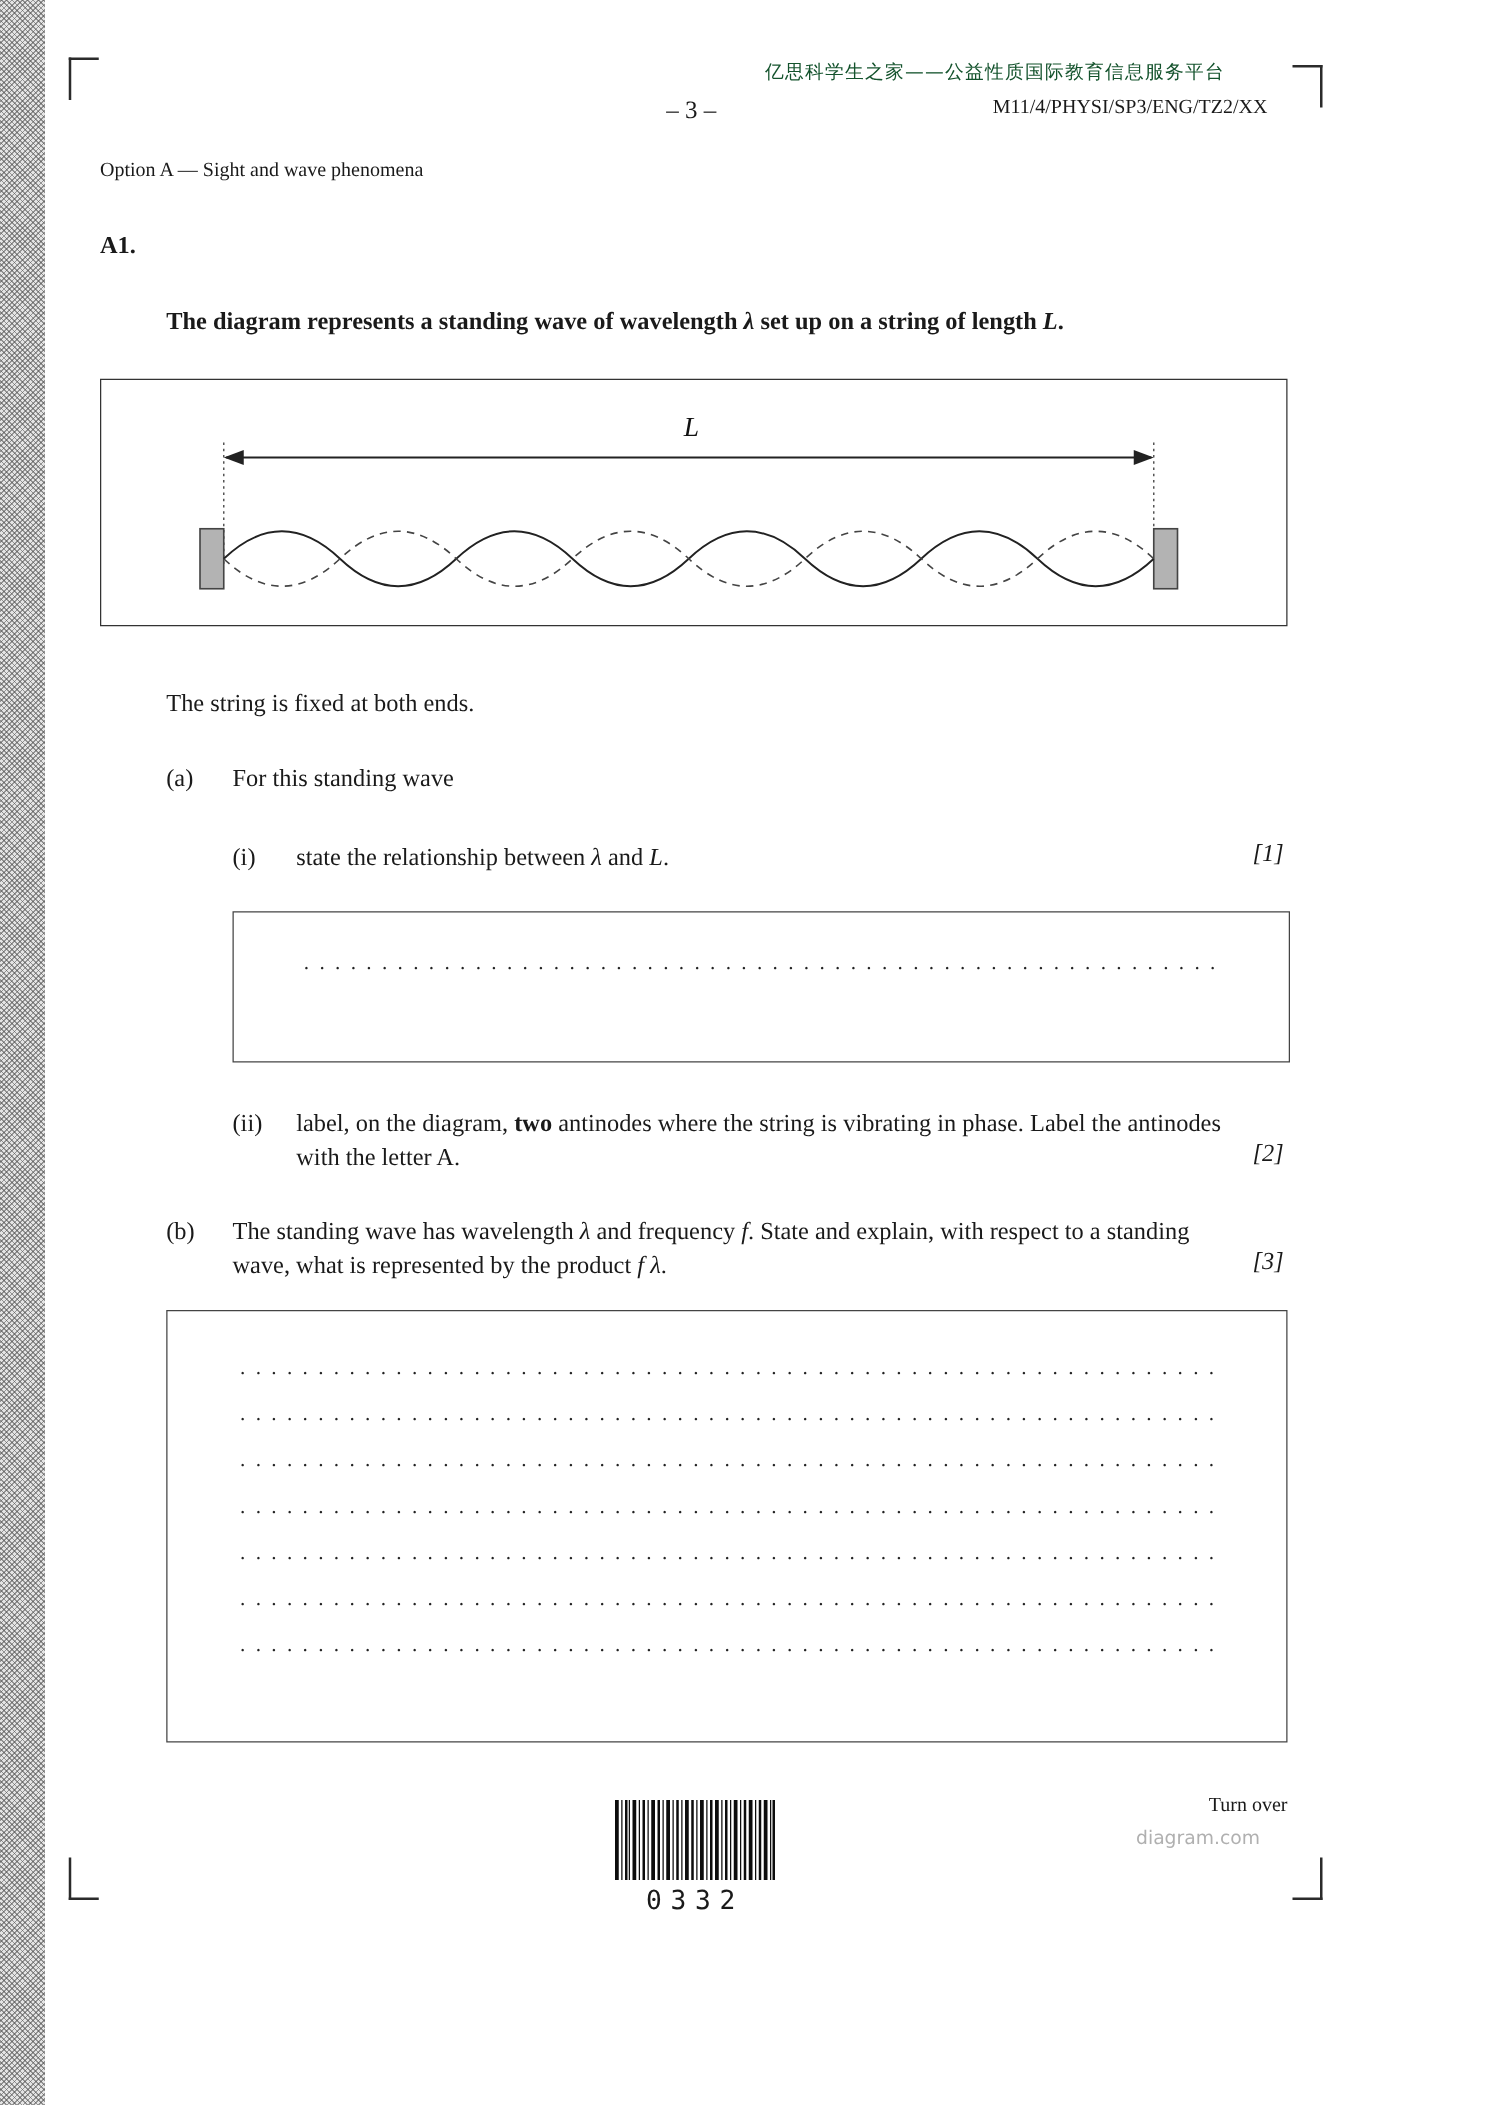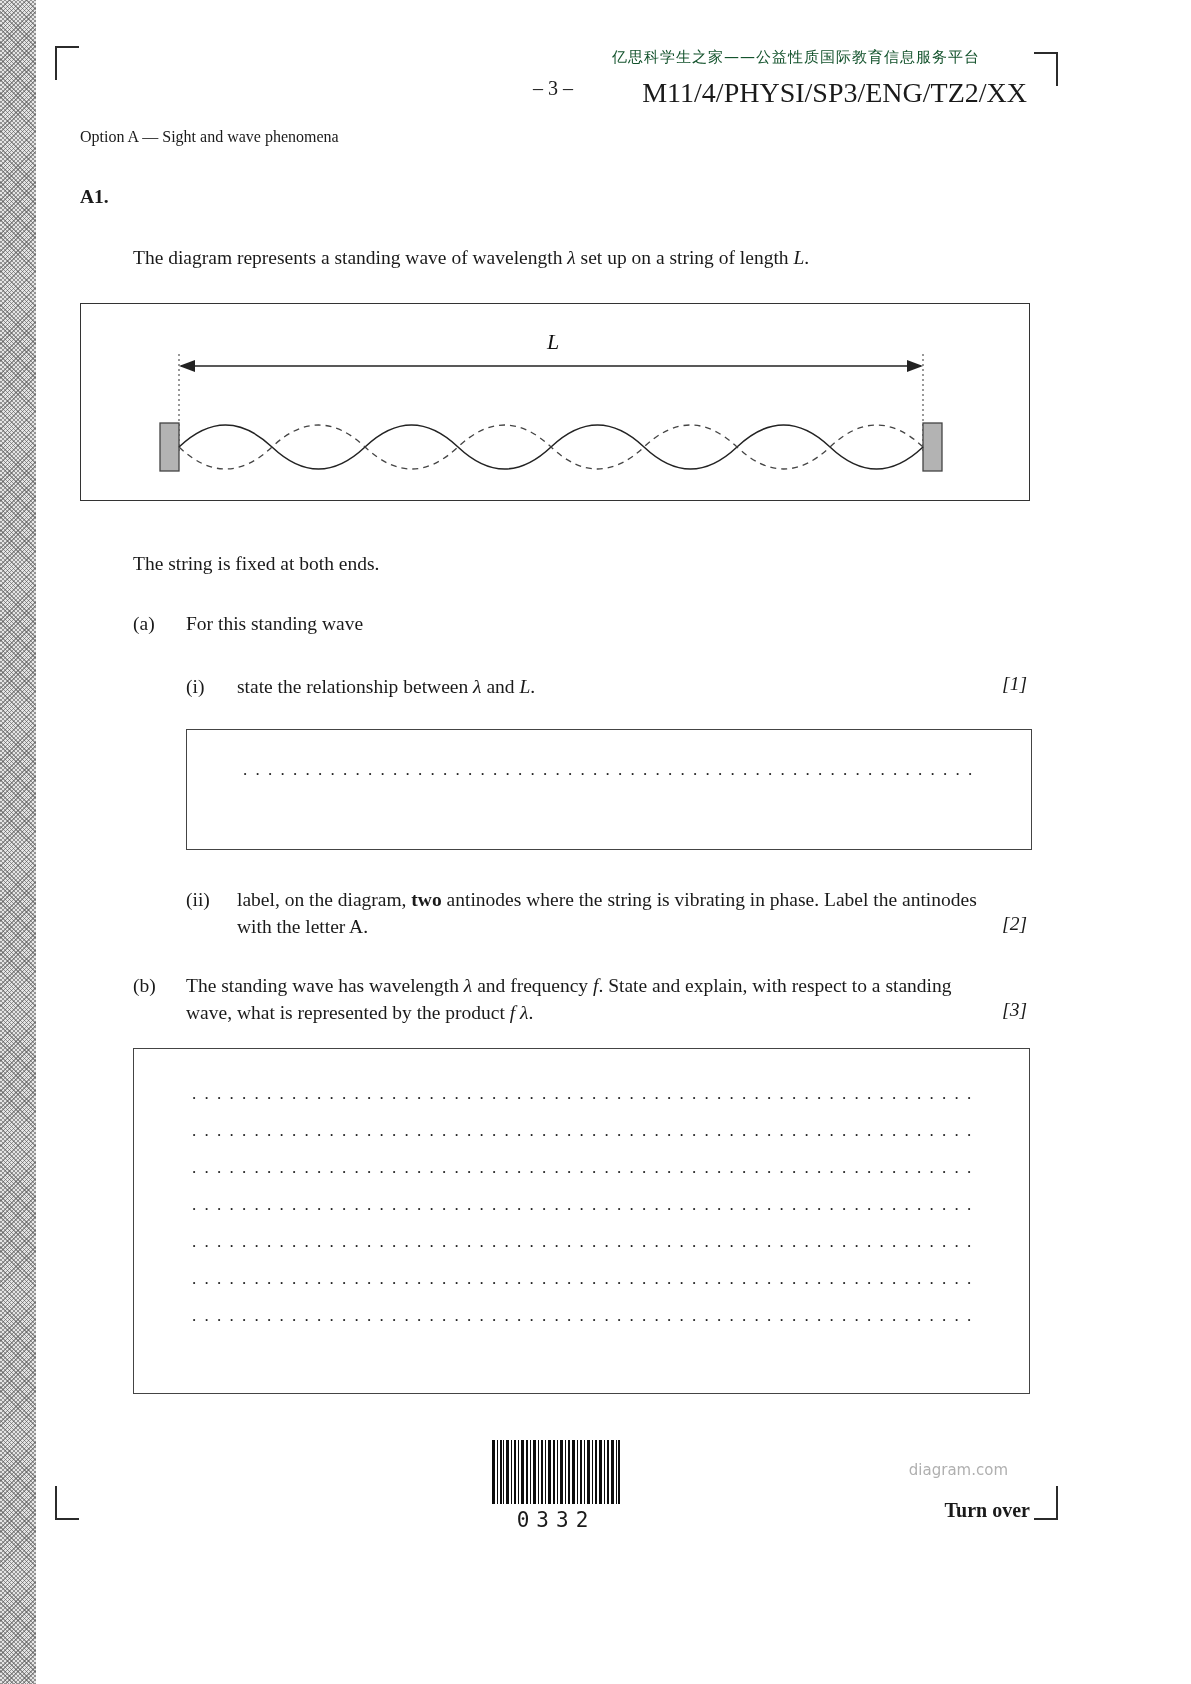--- a/index.html
+++ b/index.html
@@ -16,32 +16,32 @@
   
   .crop{position:absolute;width:22px;height:32px;border:0 solid #2b2b2b;}
   .crop.tl{left:55px;top:46px;border-left-width:2px;border-top-width:2px;}
   .crop.tr{left:1034px;top:52px;border-right-width:2px;border-top-width:2px;}
   .crop.bl{left:55px;top:1486px;border-left-width:2px;border-bottom-width:2px;}
   .crop.br{left:1034px;top:1486px;border-right-width:2px;border-bottom-width:2px;}
 
   .cn-header{position:absolute;top:48px;right:211px;font-family:"DejaVu Sans",sans-serif;
              font-size:15px;color:#14532d;letter-spacing:1px;}
   .page-number{position:absolute;top:77px;left:533px;font-size:20px;}
-  .paper-code{position:absolute;top:77px;right:164px;font-size:28px;}
+  .paper-code{position:absolute;top:77px;right:177px;font-size:16px;}
 
   .doc-title{position:absolute;top:128px;left:80px;font-size:16px;font-weight:normal;}
 
   .row{position:absolute;font-size:19.5px;line-height:27px;}
   .b{font-weight:bold;}
   .it{font-style:italic;}
   .mark{position:absolute;font-style:italic;font-size:19.5px;}
 
   .q-number{left:80px;top:183px;font-weight:bold;}
   .q-intro{left:133px;top:183px;}
-  .diag-sentence{left:133px;top:244px;}
+  .diag-sentence{left:133px;top:244px;font-weight:bold;}
 
   .diagram-box{position:absolute;left:80px;top:303px;width:948px;height:196px;
                border:1.5px solid #333;}
   .diagram-box svg{position:absolute;left:0;top:0;}
 
   .fixed-sentence{left:133px;top:550px;}
   .pa-label{left:133px;top:610px;}
   .pa-text{left:186px;top:610px;}
   .pi-label{left:186px;top:673px;}
   .pi-text{left:237px;top:673px;}
@@ -60,21 +60,21 @@
   .pb-text{left:186px;top:972px;width:796px;}
   .mark3{right:164px;top:999px;}
 
   .answer-box-2{position:absolute;left:133px;top:1048px;width:897px;height:346px;
                 border:1.2px solid #444;padding-top:26px;box-sizing:border-box;}
   .answer-box-2 .dotline{margin:0 58px;line-height:37px;height:37px;}
 
   .barcode{position:absolute;left:492px;top:1440px;width:128px;height:64px;}
   .barcode-number{position:absolute;left:482px;top:1508px;width:148px;text-align:center;
                   font-family:"DejaVu Sans Mono",monospace;font-size:21px;letter-spacing:7px;}
-  .turn-over{position:absolute;right:161px;top:1499px;font-weight:bold;font-size:20px;}
+  .turn-over{position:absolute;right:161px;top:1436px;font-weight:normal;font-size:16px;}
   .watermark{position:absolute;right:183px;top:1461px;font-family:"DejaVu Sans",sans-serif;
              font-size:15px;color:#b0b0b0;}
 </style>
 </head>
 <body>
 
 <div class="page">
 
   <div class="edge-strip"></div>
 

